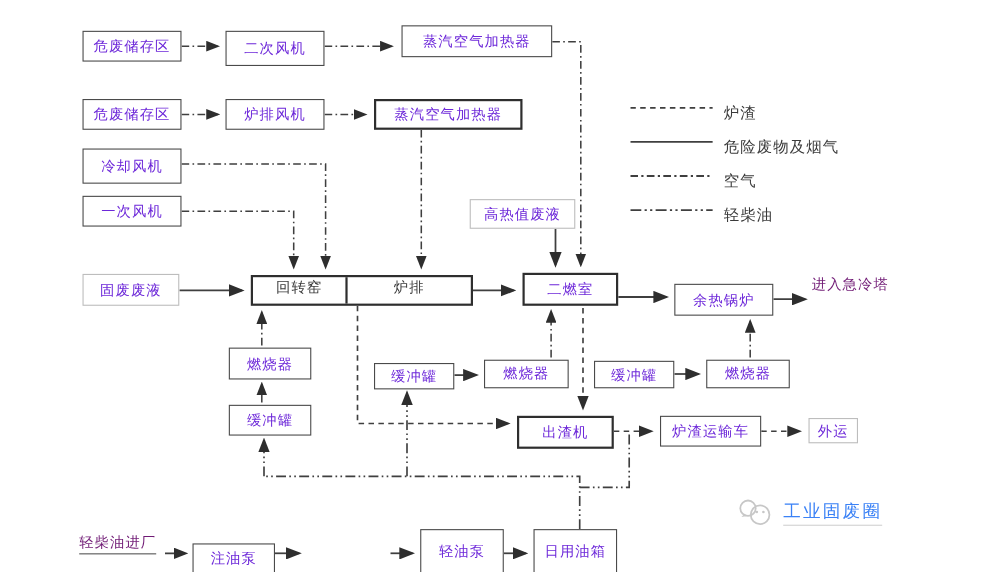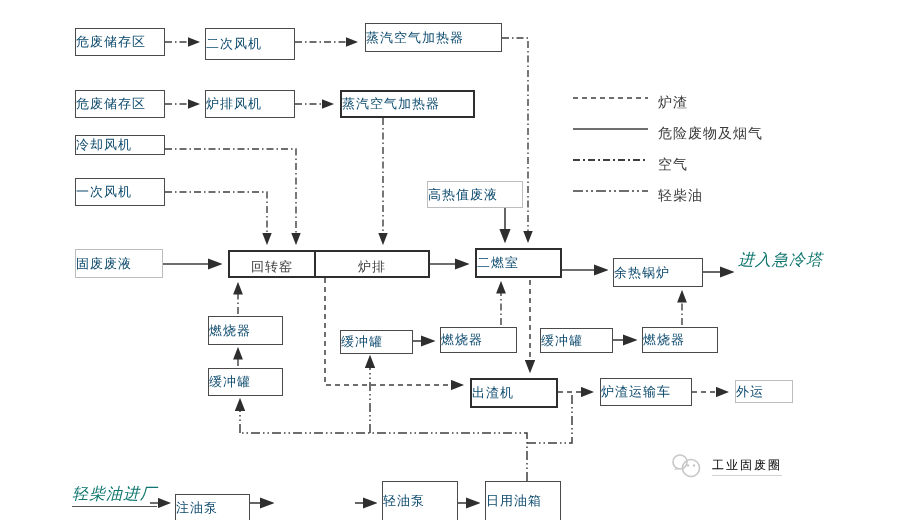--- a/index.html
+++ b/index.html
@@ -3,43 +3,43 @@
 <meta charset="utf-8">
 <style>
   html,body{margin:0;padding:0;background:#fff;}
   #canvas{
     position:relative;width:900px;height:520px;background:#fff;
     overflow:hidden;font-family:"Liberation Sans","DejaVu Sans",sans-serif;
     color:#3a3a3a;
   }
   #wires{position:absolute;left:0;top:0;width:900px;height:520px;}
   .box{
-    position:absolute;display:flex;align-items:center;justify-content:flex-start;
+    position:absolute;display:flex;align-items:center;justify-content:center;
     background:#fff;border:1.5px solid #4a4a4a;box-sizing:border-box;
-    font-size:13px;letter-spacing:1px;white-space:nowrap;color:#0c4a6e;
+    font-size:13px;letter-spacing:1px;white-space:nowrap;color:#6d28d9;
   }
   .box.bold{border:2px solid #2e2e2e;}
   .box.faint{border:1px solid #bdbdbd;}
   .combo{
     position:absolute;display:flex;background:#fff;border:2px solid #2e2e2e;
     box-sizing:border-box;font-size:13px;letter-spacing:1px;color:#3a3a3a;
   }
-  .combo .cell{display:flex;align-items:flex-end;justify-content:center;box-sizing:border-box;}
+  .combo .cell{display:flex;align-items:flex-start;justify-content:center;box-sizing:border-box;}
   .combo .cell+.cell{border-left:2px solid #2e2e2e;}
   .flowtext{
-    position:absolute;font-size:16px;letter-spacing:1px;white-space:nowrap;color:#0f766e;font-style:italic;
+    position:absolute;font-size:13px;letter-spacing:1px;white-space:nowrap;color:#701a75;
   }
   .underlined{border-bottom:1.5px solid #555;padding-bottom:1px;}
   .legend{position:absolute;left:573px;top:94px;width:250px;}
   .legend-row{display:flex;align-items:flex-start;height:31px;}
   .legend-sample{width:75px;height:8px;flex:0 0 75px;margin-right:10px;}
   .legend-label{font-size:14px;letter-spacing:1px;color:#3a3a3a;}
   .watermark{
     position:absolute;left:670px;top:452px;display:flex;align-items:center;
-    color:#000000;font-size:12px;letter-spacing:2px;
+    color:#3b82f6;font-size:16px;letter-spacing:2px;
   }
   .watermark .wm-icon{margin-right:8px;}
 </style>
 </head>
 <body>
 
 <div id="canvas">
 
   <svg id="wires" viewBox="0 0 900 520" xmlns="http://www.w3.org/2000/svg">
     <defs>
@@ -105,21 +105,21 @@
   <div class="box" style="left:75px;top:90px;width:90px;height:28px">
       <span>危废储存区</span>
     </div>
   <div class="box" style="left:205px;top:90px;width:90px;height:28px">
       <span>炉排风机</span>
     </div>
   <div class="box bold" style="left:340px;top:90px;width:135px;height:28px">
       <span>蒸汽空气加热器</span>
     </div>
 
-  <div class="box" style="left:75px;top:135px;width:90px;height:20px">
+  <div class="box" style="left:75px;top:135px;width:90px;height:32px">
       <span>冷却风机</span>
     </div>
   <div class="box" style="left:75px;top:178px;width:90px;height:28px">
       <span>一次风机</span>
     </div>
 
   <div class="box faint" style="left:75px;top:249px;width:88px;height:29px">
       <span>固废废液</span>
     </div>
 
@@ -163,21 +163,21 @@
   <div class="box" style="left:642px;top:327px;width:76px;height:26px">
       <span>燃烧器</span>
     </div>
 
   <div class="box bold" style="left:470px;top:378px;width:88px;height:30px">
       <span>出渣机</span>
     </div>
   <div class="box" style="left:600px;top:378px;width:92px;height:28px">
       <span>炉渣运输车</span>
     </div>
-  <div class="box faint" style="left:735px;top:380px;width:58px;height:23px">
+  <div class="box faint" style="left:735px;top:380px;width:45px;height:23px">
       <span>外运</span>
     </div>
 
   <div class="flowtext underlined" style="left:72px;top:484px">轻柴油进厂</div>
   <div class="box" style="left:175px;top:494px;width:75px;height:28px">
       <span>注油泵</span>
     </div>
   <div class="box" style="left:382px;top:481px;width:76px;height:40px">
       <span>轻油泵</span>
     </div>

